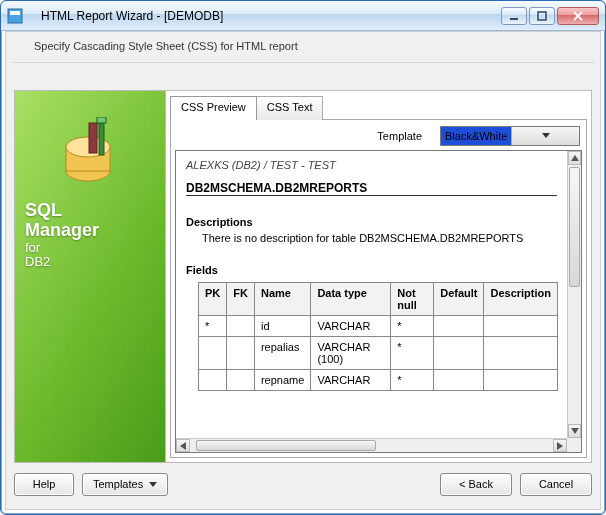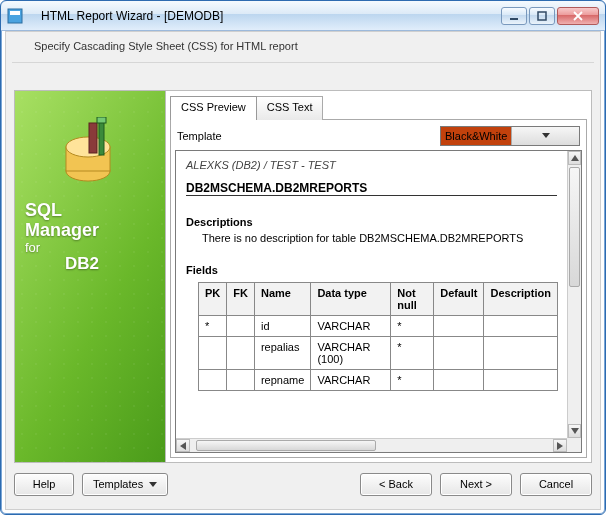--- a/index.html
+++ b/index.html
@@ -18,29 +18,29 @@
   .hdr .sub { font-size:11px; color:#333; margin-left:18px; }
   .divider { height:1px; background:#d6d6d6; margin:6px 6px 0; }
   .body { position:absolute; top:58px; left:8px; right:8px; bottom:46px; display:flex; gap:0; }
   .sidebar { width:152px; background:linear-gradient(120deg,#a8e063 0%,#6ab82a 60%,#4a9b1a 100%); border:1px solid #bcbcbc; position:relative; overflow:hidden; }
   .sidebar::before { content:""; position:absolute; inset:0; background-image:radial-gradient(#ffffff22 1px,transparent 1px); background-size:14px 14px; opacity:.4; }
   .sidebar .sideicon { position:absolute; top:26px; left:44px; }
   .sidebar .txt { position:absolute; top:110px; left:10px; color:#fff; font-size:18px; line-height:1.1; text-shadow:0 1px 2px rgba(0,0,0,.35); }
   .sidebar .txt .sql { font-weight:bold; }
   .sidebar .txt .mgr { font-weight:bold; }
   .sidebar .txt .for { font-size:13px; font-weight:normal; }
-  .sidebar .txt .db2 { font-weight:bold; font-size:17px;margin-left:40px; }
+  .sidebar .txt .db2 { font-weight:normal; font-size:13px; }
   .main { flex:1; background:#fff; border:1px solid #bcbcbc; border-left:none; position:relative; display:flex; flex-direction:column; }
   .tabs { display:flex; height:24px; margin:4px 4px 0; }
   .tab { font-size:11px; padding:4px 10px 2px; border:1px solid #aaa; background:linear-gradient(#fff,#e9e9e9); border-bottom:none; margin-right:-1px; position:relative; top:1px; }
   .tab.active { background:#fff; border-color:#999; z-index:2; }
   .tabpanel { border:1px solid #aaa; margin:0 4px 4px; flex:1; display:flex; flex-direction:column; background:#fff; }
-  .tmplrow { display:flex; justify-content:space-between; align-items:center; padding:6px 6px 4px; gap:4px; }
+  .tmplrow { display:flex; justify-content:flex-end; align-items:center; padding:6px 6px 4px; gap:18px; }
   .tmplrow label { font-size:11px; }
-  .tmplsel { display:flex; align-items:center; border:1px solid #7a7a7a; height:20px; width:140px; background:#c2410c; }
+  .tmplsel { display:flex; align-items:center; border:1px solid #7a7a7a; height:20px; width:140px; background:#1d4ed8; }
   .tmplsel span { flex:1; font-size:11px; padding:0 4px; }
   .tmplsel .arrow { width:16px; height:18px; border-left:1px solid #aaa; display:flex; align-items:center; justify-content:center; background:linear-gradient(#f6f6f6,#ddd); }
   .previewwrap { flex:1; position:relative; margin:0 4px 4px; border:1px solid #7a7a7a; background:#fff; overflow:hidden; }
   .preview { position:absolute; top:0; left:0; right:14px; bottom:14px; overflow:hidden; font-family:Verdana,Geneva,sans-serif; padding:6px; }
   .preview .breadcrumb { font-style:italic; font-size:11px; color:#444; margin:2px 4px 10px; }
   .preview .tblname { font-weight:bold; font-size:12px; margin:0 4px; padding-bottom:0; border-bottom:1px solid #333; }
   .preview h3 { font-size:11px; font-weight:bold; margin:20px 4px 4px; }
   .preview .desc { font-size:11px; margin:0 4px 0 20px; }
   .fieldstbl { margin:6px 4px 0 16px; border-collapse:collapse; font-size:11px; width:360px; }
   .fieldstbl th, .fieldstbl td { border:1px solid #888; padding:4px 6px; text-align:left; vertical-align:top; }
@@ -225,20 +225,17 @@
         <span>Templates</span>
         <span class="drop"><svg width="8" height="6">
               <path d="M0 0 L8 0 L4 5 Z" fill="#333"></path>
             </svg></span>
       </div>
       <div class="spacer"></div>
       <div class="btn">
           <span>&lt; Back</span>
         </div>
       <div class="btn">
-          <span>Next &gt;</span>
-        </div>
-      <div class="btn">
           <span>Cancel</span>
         </div>
     </div>
   </div>
 </div>
 
 </body></html>

